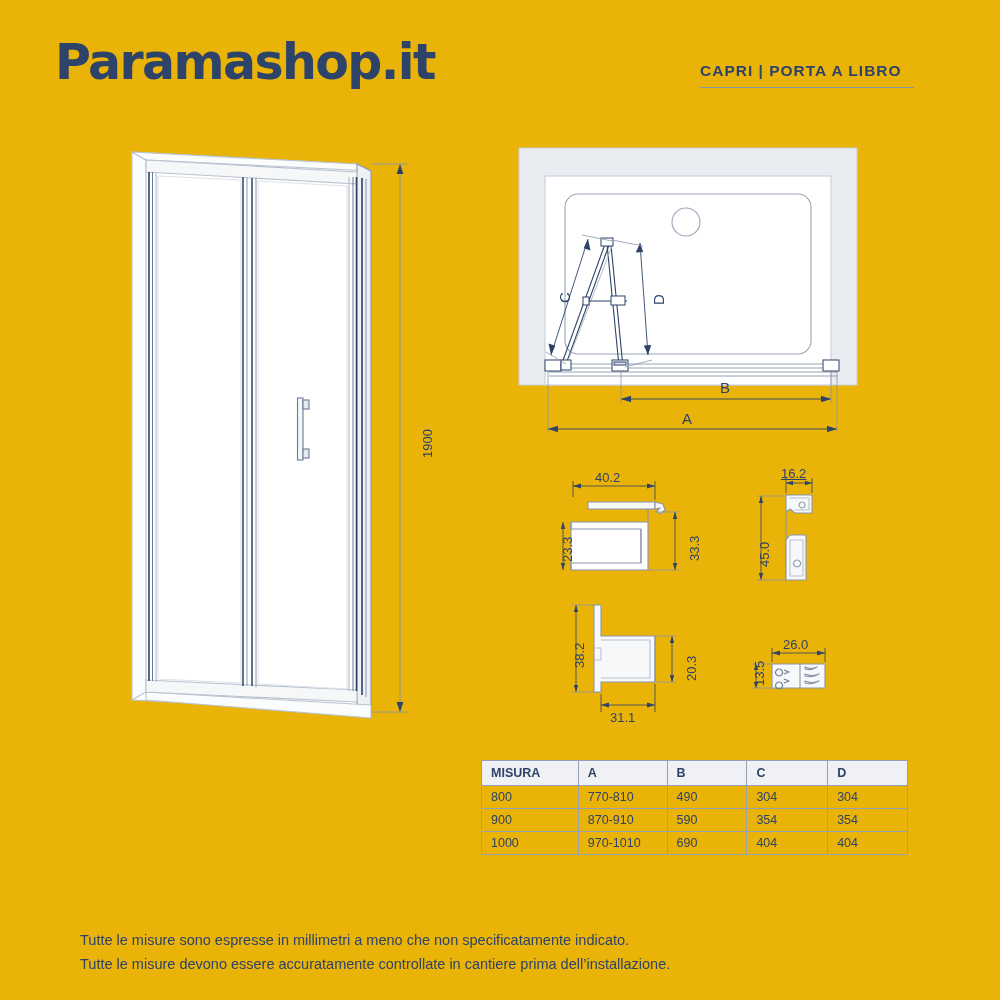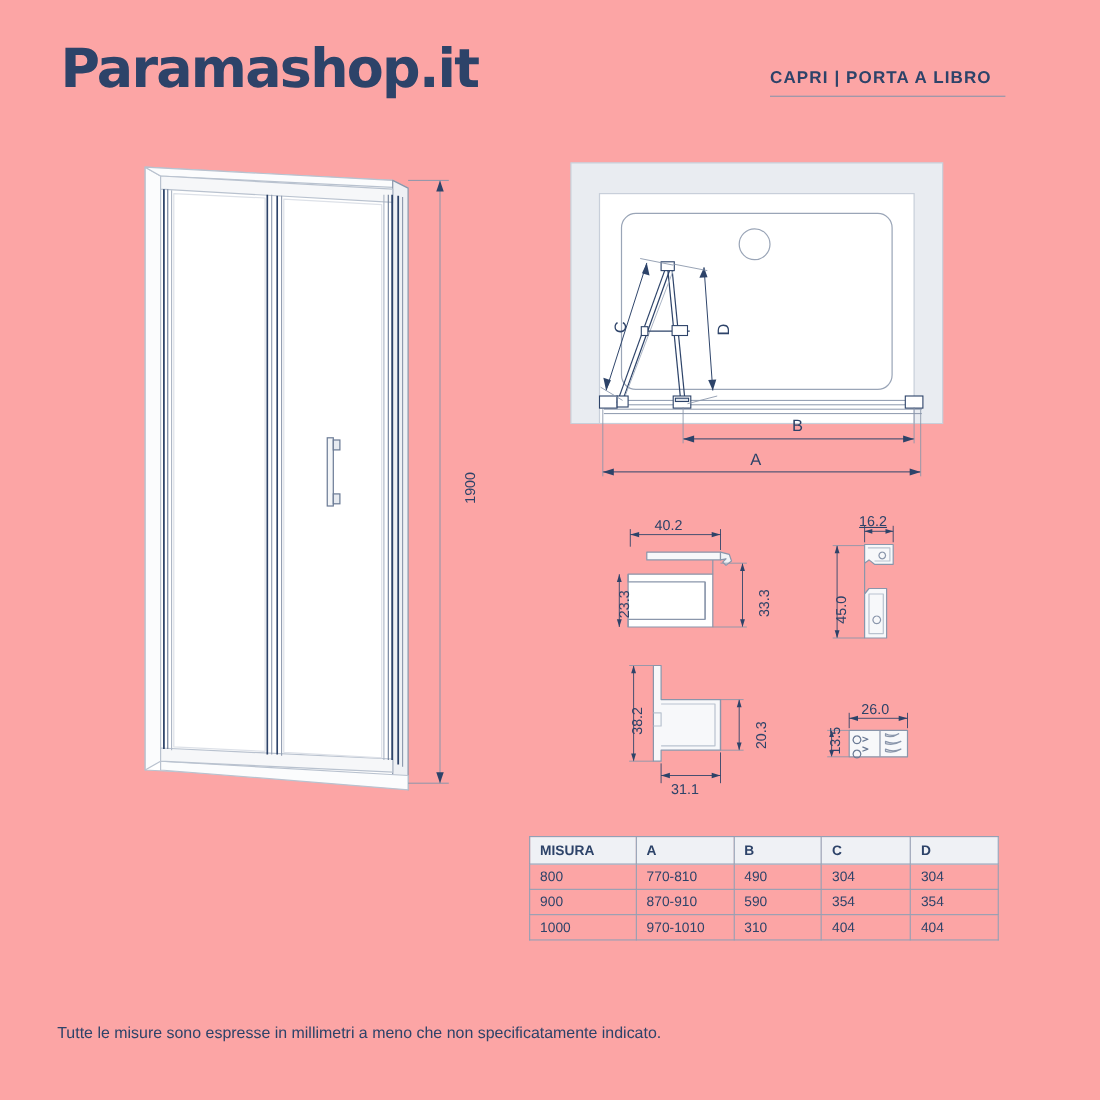--- a/index.html
+++ b/index.html
@@ -14,21 +14,21 @@
     font-family: "Liberation Sans", sans-serif;
     color: #2d4369;
     overflow: hidden;
     position: relative;
   }
 
   #sheet {
     position: relative;
     width: 1000px;
     height: 1000px;
-    background: #fca5a5;
+    background: #eab308;
   }
 
   
   #header {
     position: absolute;
     left: 0; top: 0;
     width: 1000px; height: 120px;
   }
   #logo {
     position: absolute;
@@ -112,21 +112,21 @@
   
   #footnotes {
     position: absolute;
     left: 52px;
     top: 928px;
     font-size: 14.5px;
     line-height: 24px;
     color: #2d4369;
     font-family: "Liberation Sans", sans-serif;
   }
-  #footnotes div { white-space: nowrap; }
+  #footnotes div { white-space: nowrap; margin-left: 28px; }
 
   svg { display: block; }
   .svg-layer { position: absolute; left: 0; top: 0; }
 </style>
 </head>
 <body>
 
 <div id="sheet">
 
   <div id="header">
@@ -430,24 +430,25 @@
       <tr>
         <td>900</td>
         <td>870-910</td>
         <td>590</td>
         <td>354</td>
         <td>354</td>
       </tr>
       <tr>
         <td>1000</td>
         <td>970-1010</td>
-        <td>310</td>
+        <td>690</td>
         <td>404</td>
         <td>404</td>
       </tr>
     </tbody>
   </table>
 
   <div id="footnotes">
     <div>Tutte le misure sono espresse in millimetri a meno che non specificatamente indicato.</div>
+    <div>Tutte le misure devono essere accuratamente controllate in cantiere prima dell’installazione.</div>
   </div>
 
 </div>
 
 </body></html>

